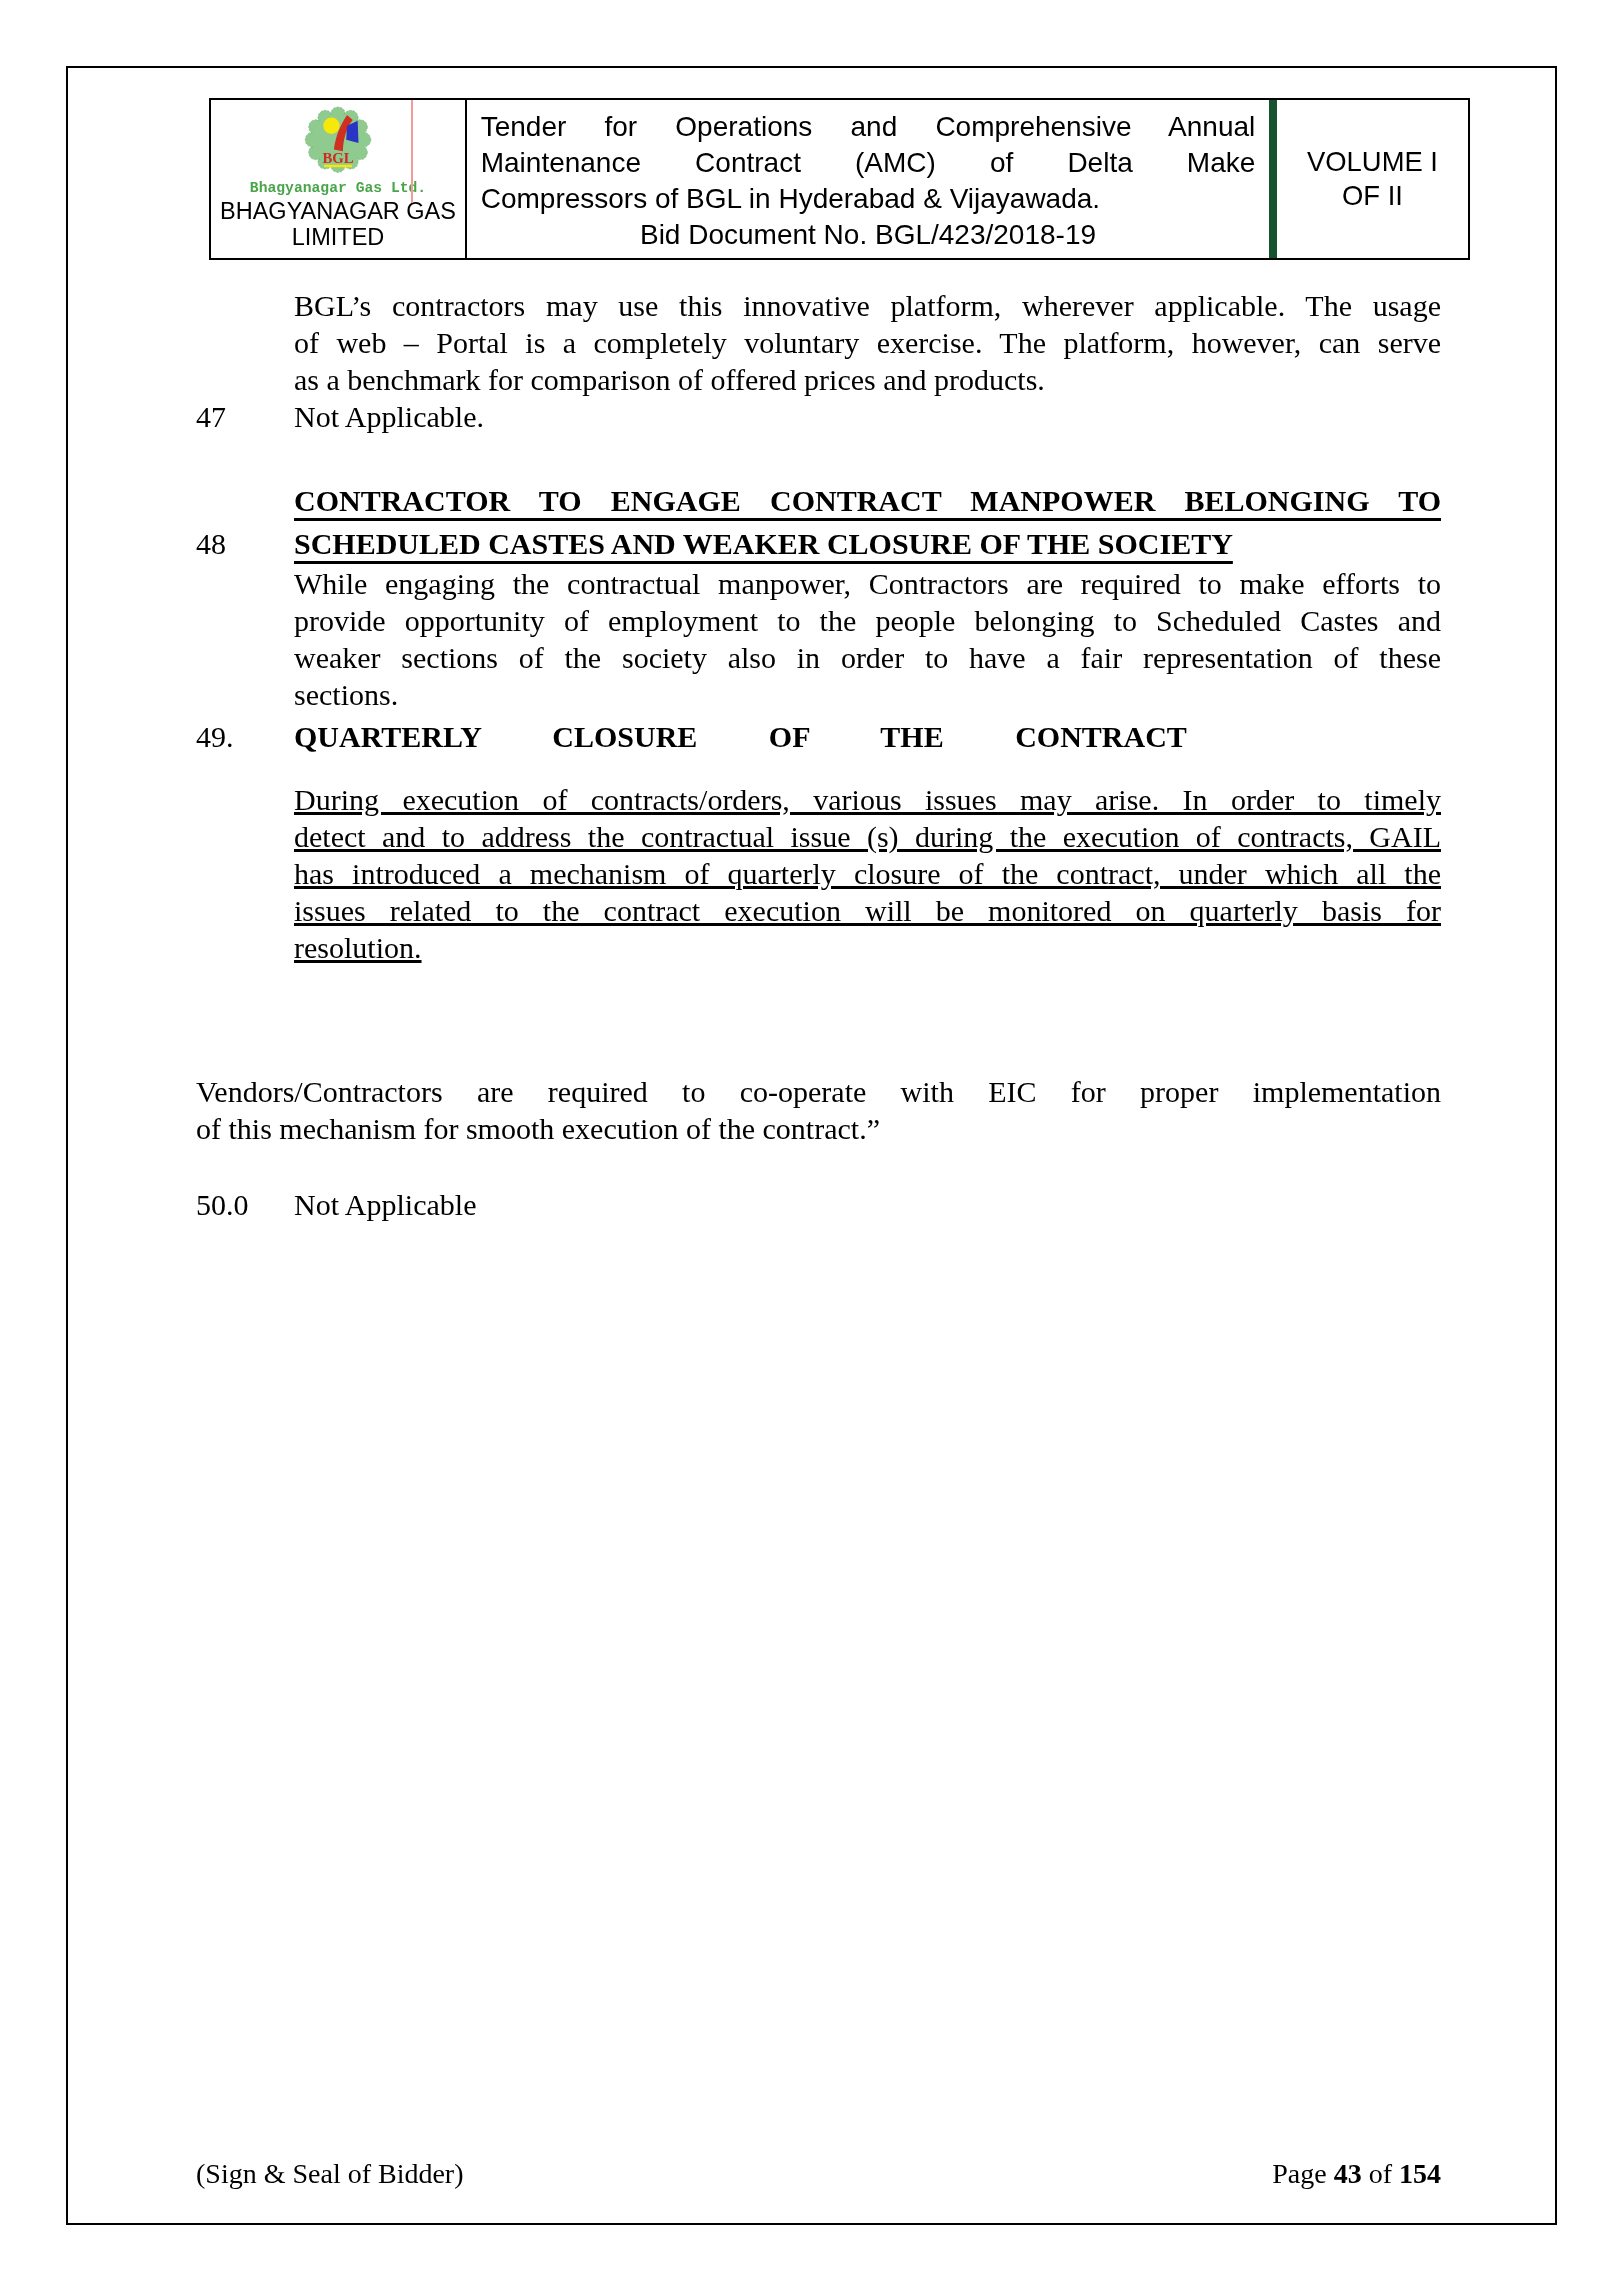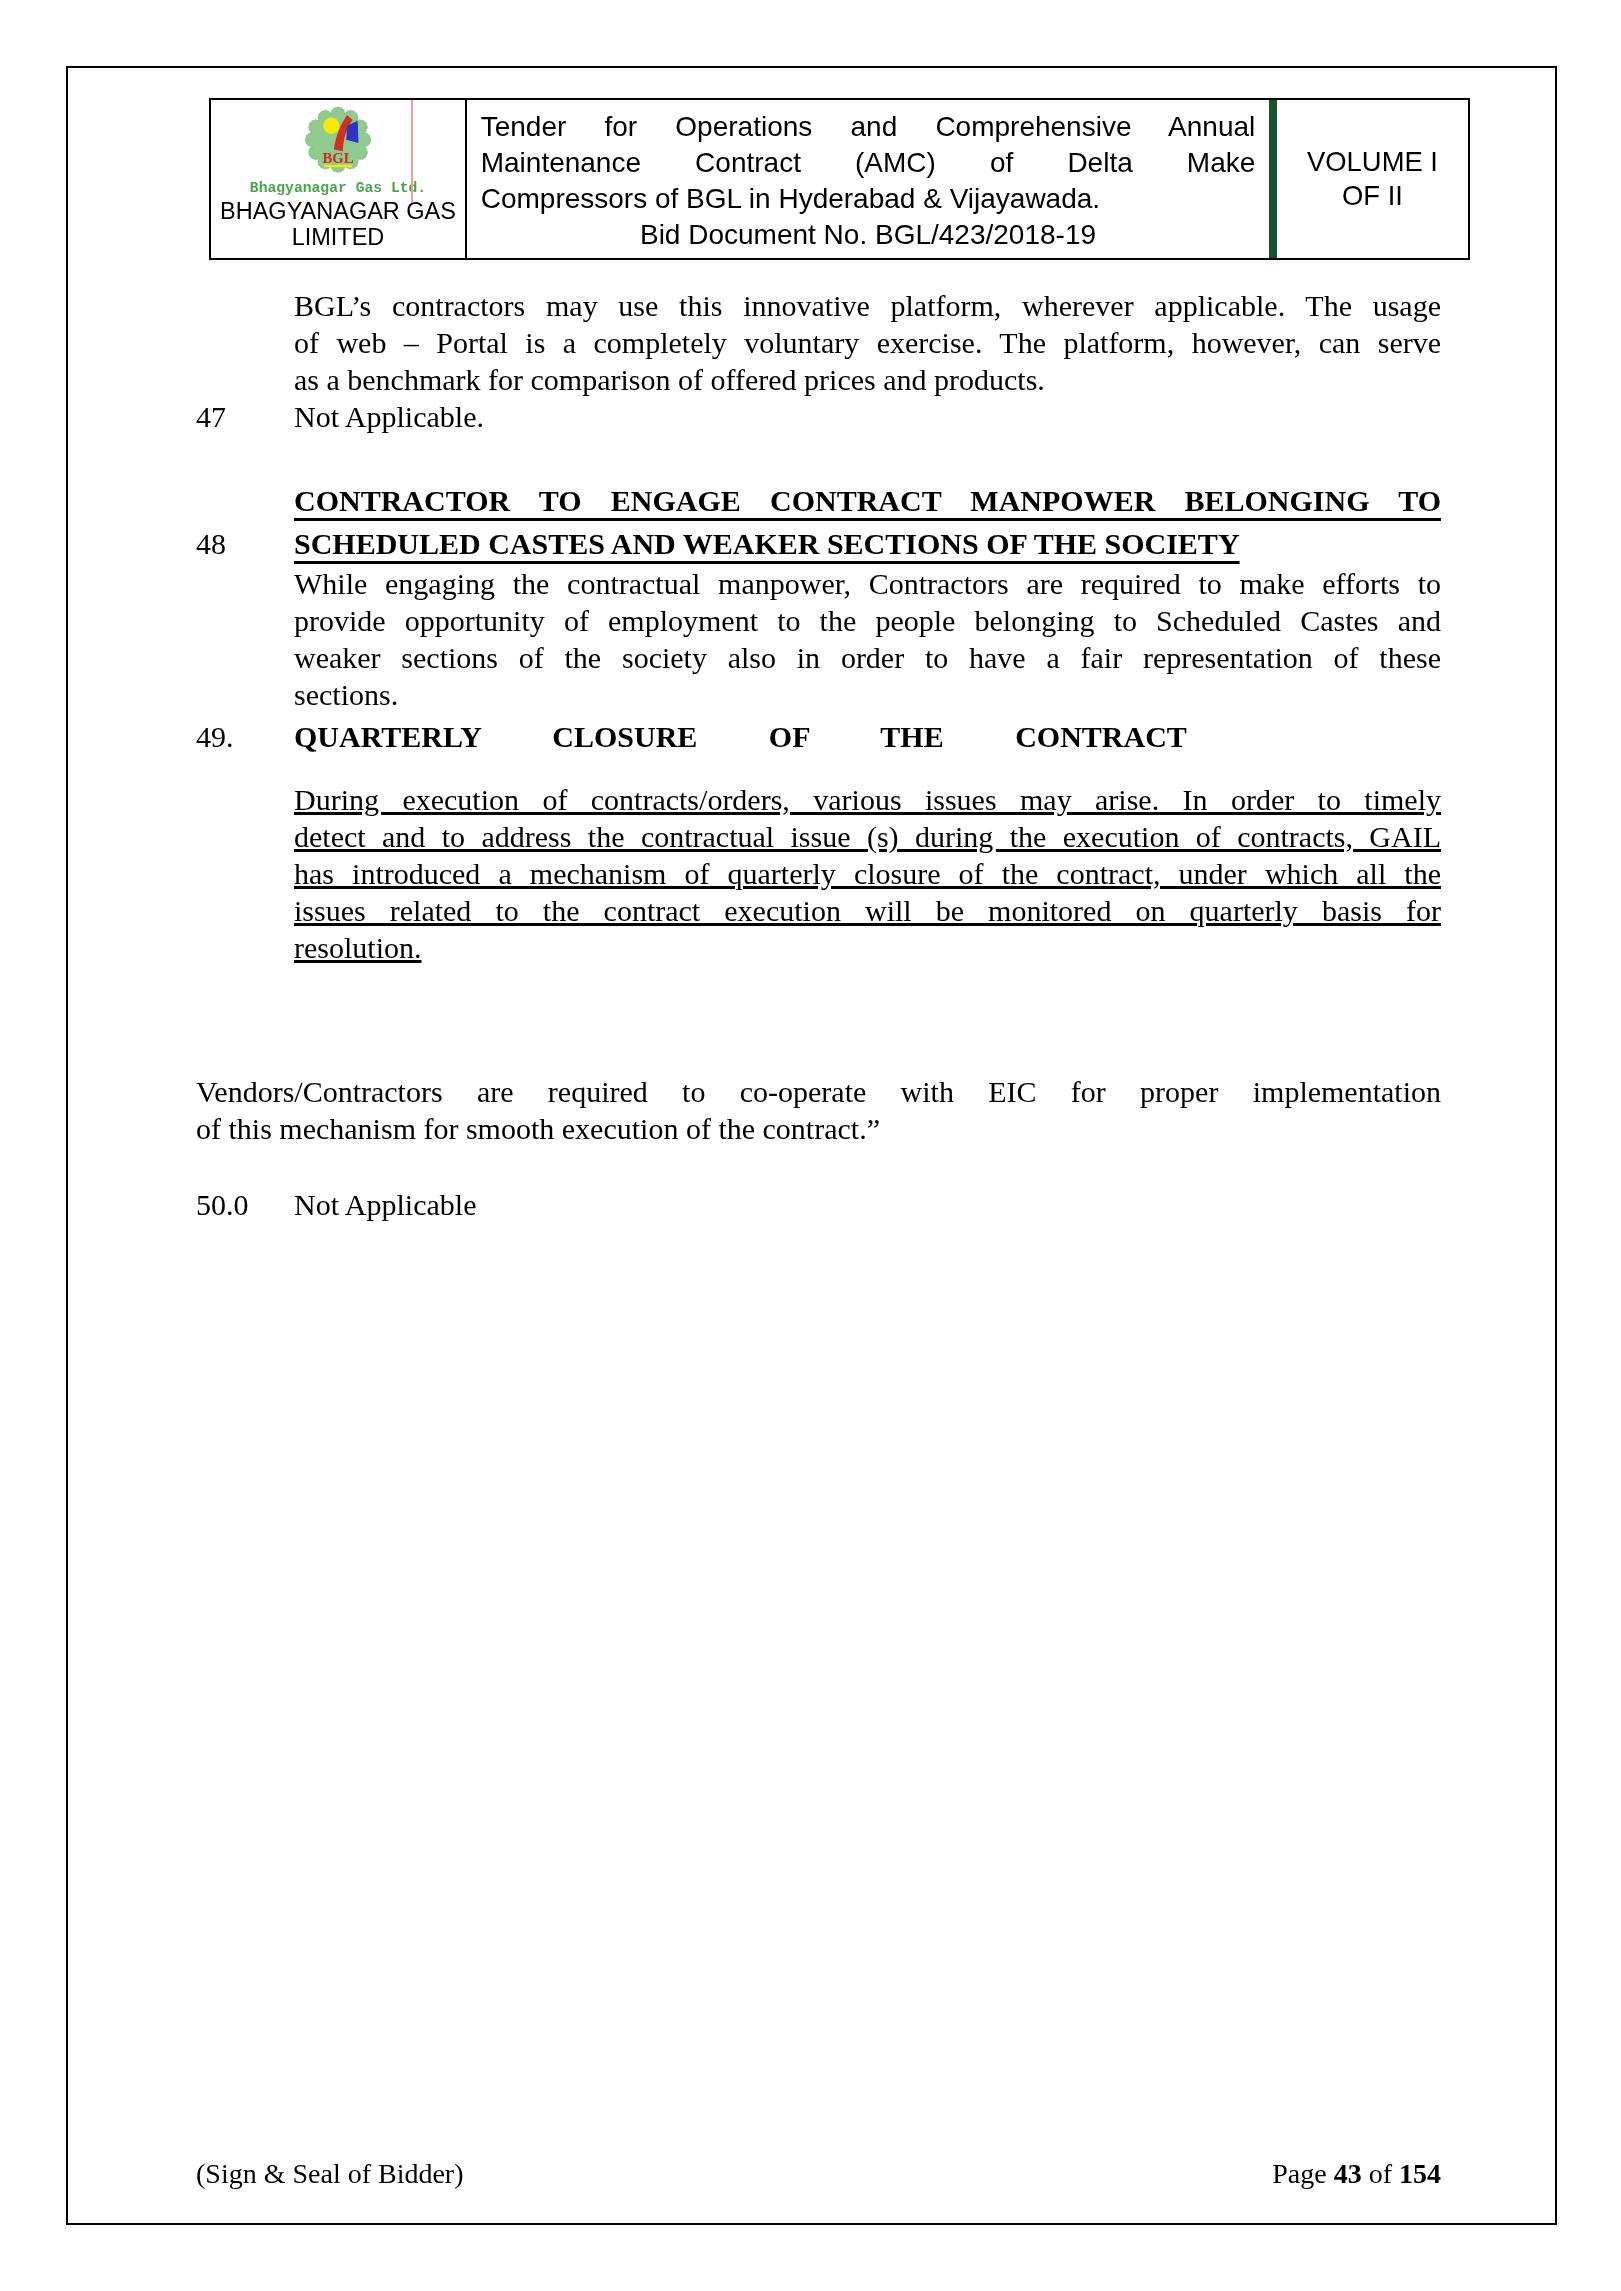--- a/index.html
+++ b/index.html
@@ -113,21 +113,21 @@
 
     <div class="row">
       <div class="num">47</div>
       <div class="txt">Not Applicable.</div>
     </div>
 
     <div class="row sec48-head">
       <div class="num">48</div>
       <div class="txt">
         <div class="jline hl">CONTRACTOR TO ENGAGE CONTRACT MANPOWER BELONGING TO</div>
-        <div class="hl">SCHEDULED CASTES AND WEAKER SECTIONS OF THE SOCIETY</div>
+        <div class="hl">SCHEDULED CASTES AND WEAKER CLOSURE OF THE SOCIETY</div>
       </div>
     </div>
 
     <div class="row">
       <div class="num"></div>
       <div class="txt">
         <div class="jline">While engaging the contractual manpower, Contractors are required to make efforts to</div>
         <div class="jline">provide opportunity of employment to the people belonging to Scheduled Castes and</div>
         <div class="jline">weaker sections of the society also in order to have a  fair representation of these</div>
         <div>sections.</div>

